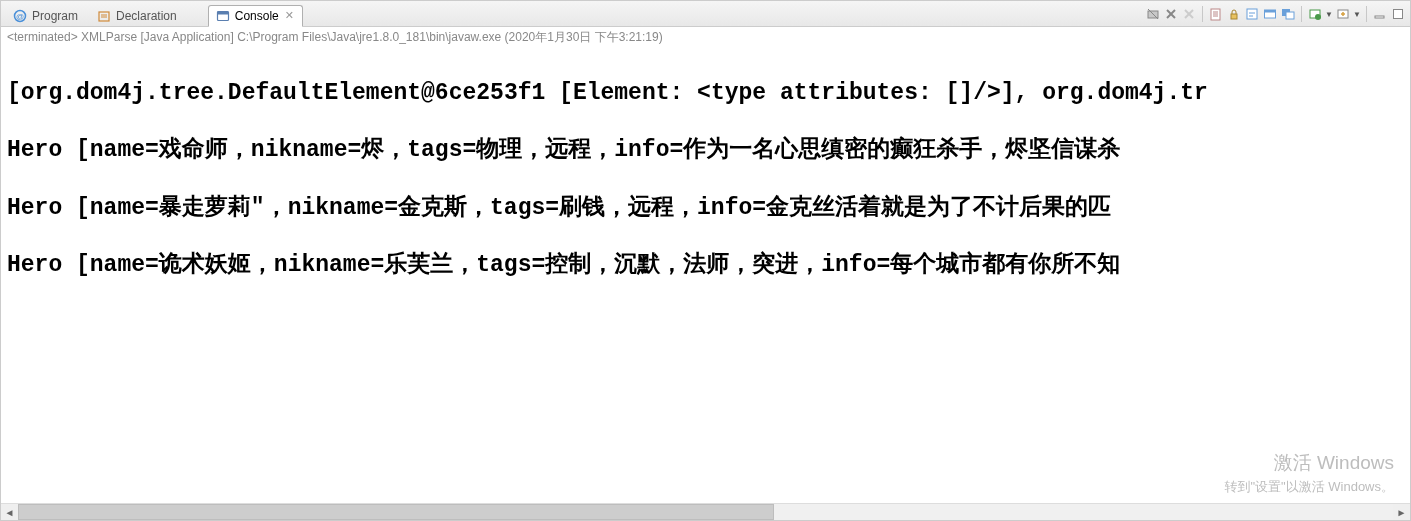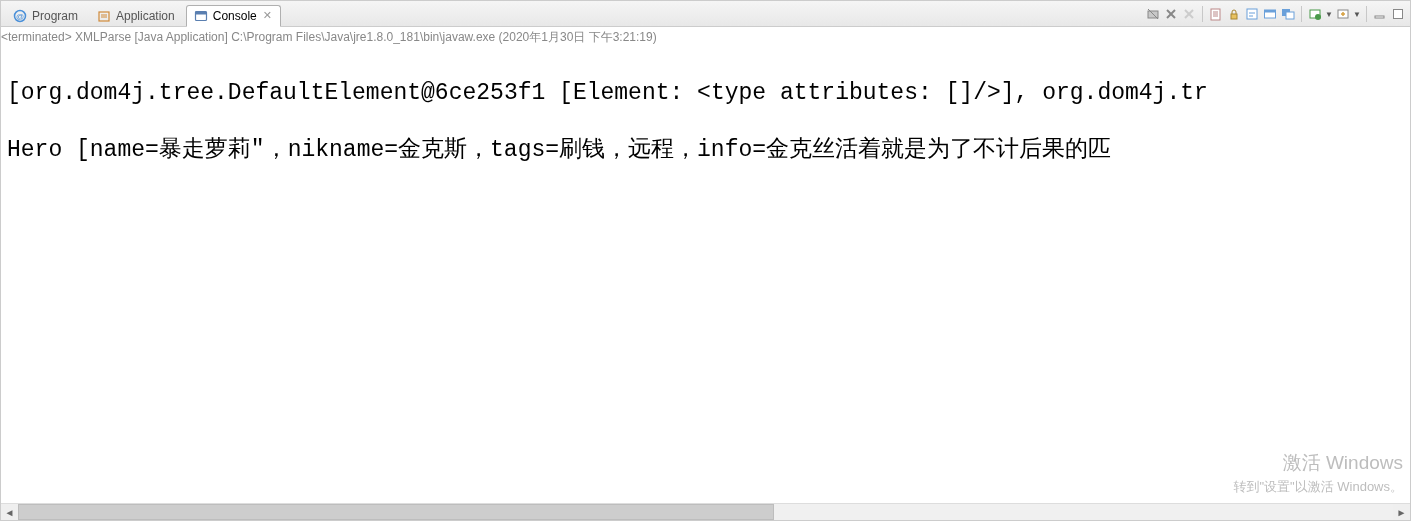--- a/index.html
+++ b/index.html
@@ -42,51 +42,53 @@
       border-radius: 3px 3px 0 0;
     }
     .tab.active {
       background: #fff;
       border: 1px solid #b0b0b0;
       border-bottom: 1px solid #fff;
       margin-bottom: -1px;
       color: #000;
       position: relative;
       z-index: 2;
+      margin-left: 20px;
     }
     .tab .icon, .toolbar .ticon {
       width: 16px; height: 16px; display: inline-flex; align-items: center; justify-content: center;
     }
     .tab .close-x {
       font-size: 11px; color: #999; margin-left: 2px;
     }
     .toolbar {
       position: absolute;
       right: 4px; top: 0; height: 26px;
       display: flex; align-items: center; gap: 2px;
     }
     .toolbar .sep { width: 1px; height: 16px; background: #c8c8c8; margin: 0 3px; }
     .toolbar .ticon { cursor: pointer; }
     .status-line {
-      padding: 2px 0;
+      padding: 2px 6px;
       font-size: 12px;
       color: #888;
       background: #fff;
     }
     .console-area {
       background: #fff;
       font-family: "Consolas", "Courier New", monospace;
       font-size: 23px;
       line-height: 1.25;
       padding: 2px 6px 4px 6px;
       white-space: pre;
       overflow: hidden;
       color: #000;
       height: calc(100% - 26px - 20px - 17px);
       position: relative;
+      font-weight: bold;
     }
     .hscroll {
       position: absolute;
       bottom: 0; left: 0; right: 0;
       height: 17px;
       background: #f0f0f0;
       border-top: 1px solid #ddd;
       display: flex;
       align-items: center;
     }
@@ -98,21 +100,21 @@
     }
     .hscroll .track {
       flex: 1; height: 100%; background: #f0f0f0; position: relative;
     }
     .hscroll .thumb {
       position: absolute; left: 0; width: 55%; height: 100%;
       background: #cdcdcd; border: 1px solid #bdbdbd;
     }
     .watermark {
       position: absolute;
-      right: 7px;
+      right: 16px;
       bottom: 24px;
       text-align: right;
       color: #bdbdbd;
       pointer-events: none;
       z-index: 5;
     }
     .watermark .w1 { font-size: 19px; }
     .watermark .w2 { font-size: 13px; margin-top: 2px; }
     .dropdown-arrow {
       width: 8px; font-size: 8px; color: #555; display: inline-flex; align-items: center;
@@ -133,21 +135,21 @@
       <span>Program</span>
     </div>
     <div class="tab">
       <span class="icon">
         <svg width="14" height="14">
             <rect x="2" y="3" width="10" height="9" fill="none" stroke="#d08a3a" stroke-width="1.2"></rect>
             <line x1="4" y1="6" x2="10" y2="6" stroke="#d08a3a"></line>
             <line x1="4" y1="8" x2="10" y2="8" stroke="#d08a3a"></line>
           </svg>
       </span>
-      <span>Application</span>
+      <span>Declaration</span>
     </div>
     <div class="tab active">
       <span class="icon">
         <svg width="14" height="14">
             <rect x="1.5" y="2.5" width="11" height="9" rx="1" fill="#fff" stroke="#5a7fb0" stroke-width="1.2"></rect>
             <rect x="1.5" y="2.5" width="11" height="3" fill="#5a7fb0"></rect>
           </svg>
       </span>
       <span>Console</span>
       <span class="close-x">✕</span>
@@ -234,21 +236,23 @@
     </span>
   </div>
 </div>
 
 <div class="status-line">
   <span>&lt;terminated&gt; XMLParse [Java Application] C:\Program Files\Java\jre1.8.0_181\bin\javaw.exe (2020年1月30日 下午3:21:19)</span>
 </div>
 
 <div class="console-area">
 <div>[org.dom4j.tree.DefaultElement@6ce253f1 [Element: &lt;type attributes: []/&gt;], org.dom4j.tr</div>
+<div>Hero [name=戏命师，nikname=烬，tags=物理，远程，info=作为一名心思缜密的癫狂杀手，烬坚信谋杀</div>
 <div>Hero [name=暴走萝莉"，nikname=金克斯，tags=刷钱，远程，info=金克丝活着就是为了不计后果的匹</div>
+<div>Hero [name=诡术妖姬，nikname=乐芙兰，tags=控制，沉默，法师，突进，info=每个城市都有你所不知</div>
 </div>
 
 <div class="watermark">
   <div class="w1">激活 Windows</div>
   <div class="w2">转到"设置"以激活 Windows。</div>
 </div>
 
 <div class="hscroll">
   <div class="arrow">◄</div>
   <div class="track">

